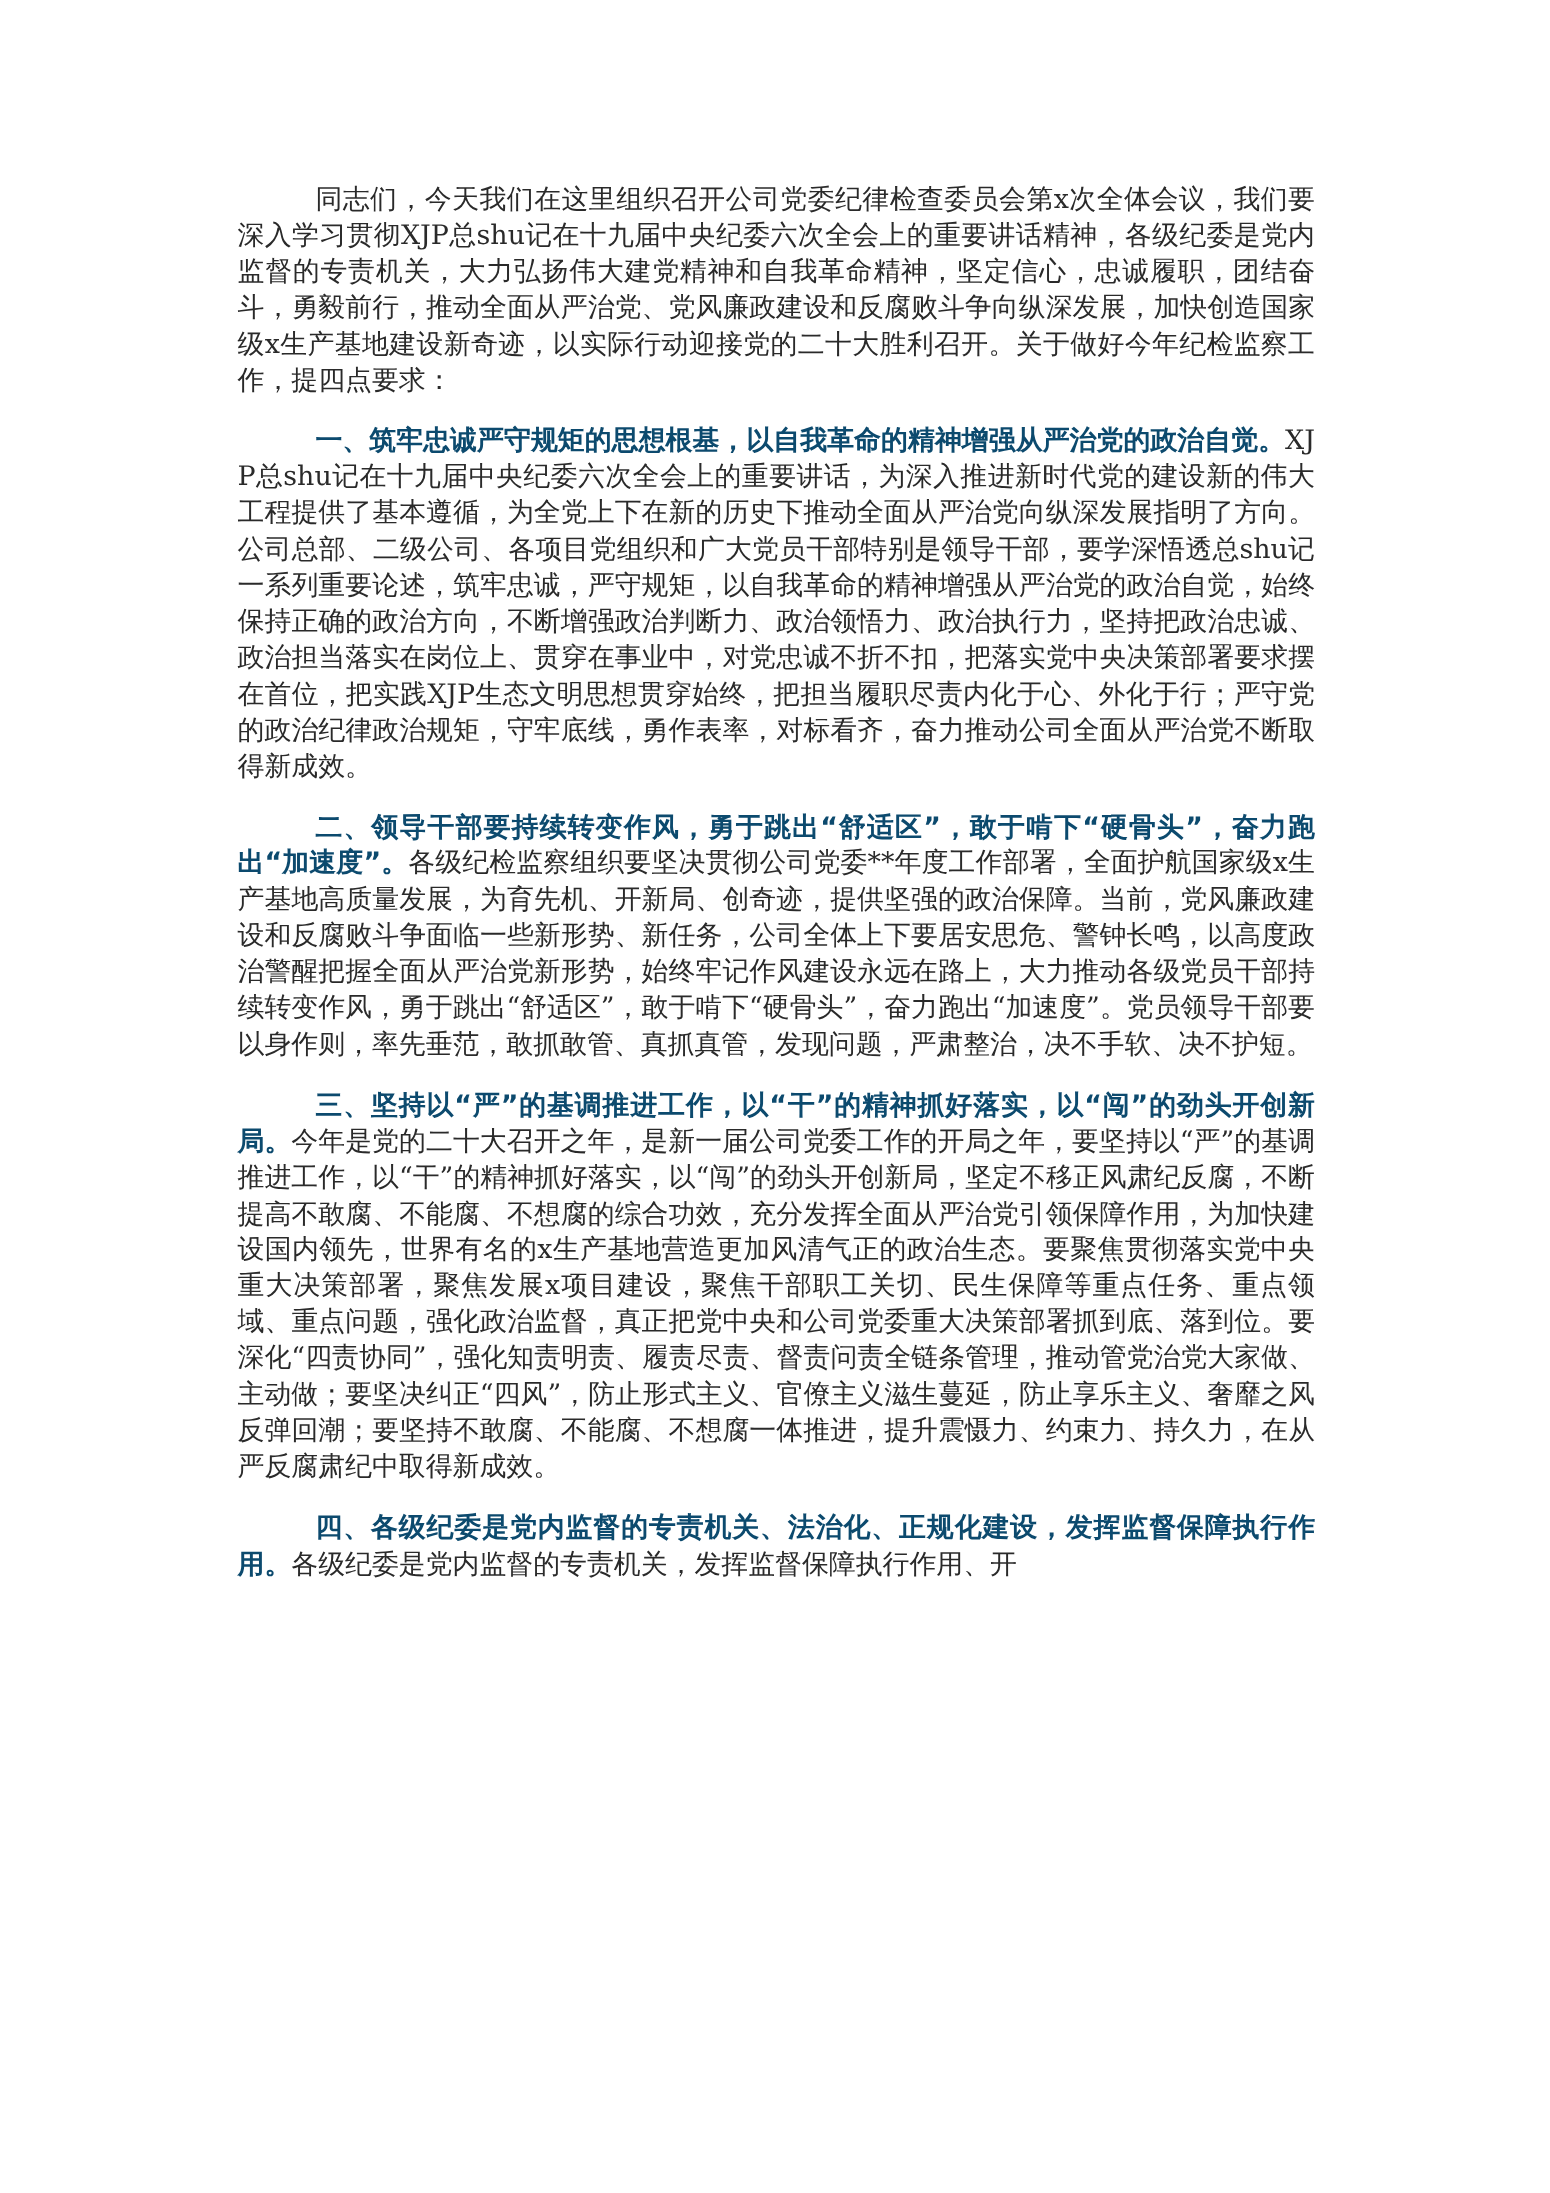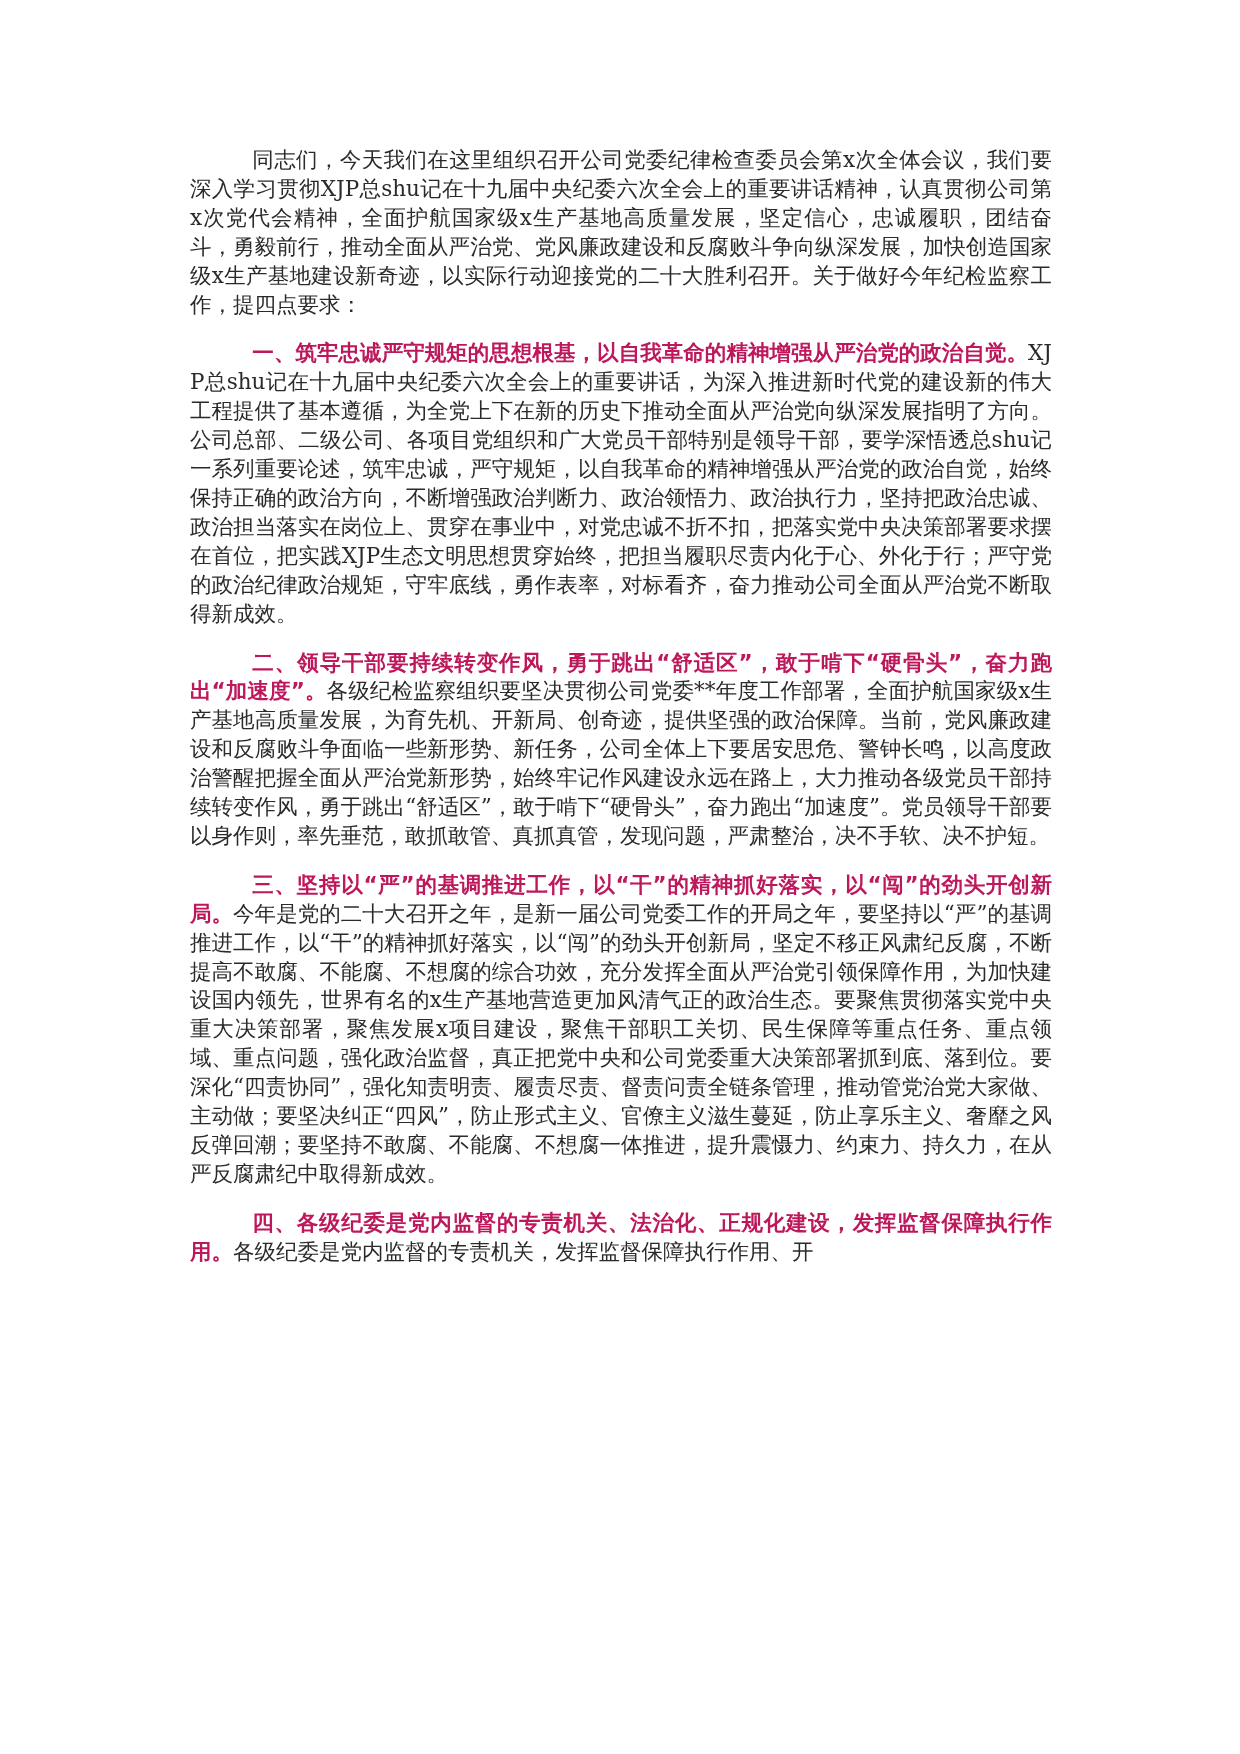--- a/index.html
+++ b/index.html
@@ -26,25 +26,25 @@
     text-justify: inter-character;
   }
   .para {
     margin: 0 0 20px 0;
     text-indent: 2.9em;
     word-break: break-all;
   }
   .para .heading {
     font-weight: bold;
     font-family: "DejaVu Sans", "Liberation Sans", sans-serif;
-    color: #be185d;
+    color: #0c4a6e;
   }
 </style>
 </head>
 <body>
 
 <div class="page">
-  <p class="para"><span class="heading"></span><span>同志们，今天我们在这里组织召开公司党委纪律检查委员会第x次全体会议，我们要深入学习贯彻XJP总shu记在十九届中央纪委六次全会上的重要讲话精神，认真贯彻公司第x次党代会精神，全面护航国家级x生产基地高质量发展，坚定信心，忠诚履职，团结奋斗，勇毅前行，推动全面从严治党、党风廉政建设和反腐败斗争向纵深发展，加快创造国家级x生产基地建设新奇迹，以实际行动迎接党的二十大胜利召开。关于做好今年纪检监察工作，提四点要求：</span></p>
+  <p class="para"><span class="heading"></span><span>同志们，今天我们在这里组织召开公司党委纪律检查委员会第x次全体会议，我们要深入学习贯彻XJP总shu记在十九届中央纪委六次全会上的重要讲话精神，各级纪委是党内监督的专责机关，大力弘扬伟大建党精神和自我革命精神，坚定信心，忠诚履职，团结奋斗，勇毅前行，推动全面从严治党、党风廉政建设和反腐败斗争向纵深发展，加快创造国家级x生产基地建设新奇迹，以实际行动迎接党的二十大胜利召开。关于做好今年纪检监察工作，提四点要求：</span></p>
   <p class="para"><span class="heading">一、筑牢忠诚严守规矩的思想根基，以自我革命的精神增强从严治党的政治自觉。</span><span>XJP总shu记在十九届中央纪委六次全会上的重要讲话，为深入推进新时代党的建设新的伟大工程提供了基本遵循，为全党上下在新的历史下推动全面从严治党向纵深发展指明了方向。公司总部、二级公司、各项目党组织和广大党员干部特别是领导干部，要学深悟透总shu记一系列重要论述，筑牢忠诚，严守规矩，以自我革命的精神增强从严治党的政治自觉，始终保持正确的政治方向，不断增强政治判断力、政治领悟力、政治执行力，坚持把政治忠诚、政治担当落实在岗位上、贯穿在事业中，对党忠诚不折不扣，把落实党中央决策部署要求摆在首位，把实践XJP生态文明思想贯穿始终，把担当履职尽责内化于心、外化于行；严守党的政治纪律政治规矩，守牢底线，勇作表率，对标看齐，奋力推动公司全面从严治党不断取得新成效。</span></p>
   <p class="para"><span class="heading">二、领导干部要持续转变作风，勇于跳出“舒适区”，敢于啃下“硬骨头”，奋力跑出“加速度”。</span><span>各级纪检监察组织要坚决贯彻公司党委**年度工作部署，全面护航国家级x生产基地高质量发展，为育先机、开新局、创奇迹，提供坚强的政治保障。当前，党风廉政建设和反腐败斗争面临一些新形势、新任务，公司全体上下要居安思危、警钟长鸣，以高度政治警醒把握全面从严治党新形势，始终牢记作风建设永远在路上，大力推动各级党员干部持续转变作风，勇于跳出“舒适区”，敢于啃下“硬骨头”，奋力跑出“加速度”。党员领导干部要以身作则，率先垂范，敢抓敢管、真抓真管，发现问题，严肃整治，决不手软、决不护短。</span></p>
   <p class="para"><span class="heading">三、坚持以“严”的基调推进工作，以“干”的精神抓好落实，以“闯”的劲头开创新局。</span><span>今年是党的二十大召开之年，是新一届公司党委工作的开局之年，要坚持以“严”的基调推进工作，以“干”的精神抓好落实，以“闯”的劲头开创新局，坚定不移正风肃纪反腐，不断提高不敢腐、不能腐、不想腐的综合功效，充分发挥全面从严治党引领保障作用，为加快建设国内领先，世界有名的x生产基地营造更加风清气正的政治生态。要聚焦贯彻落实党中央重大决策部署，聚焦发展x项目建设，聚焦干部职工关切、民生保障等重点任务、重点领域、重点问题，强化政治监督，真正把党中央和公司党委重大决策部署抓到底、落到位。要深化“四责协同”，强化知责明责、履责尽责、督责问责全链条管理，推动管党治党大家做、主动做；要坚决纠正“四风”，防止形式主义、官僚主义滋生蔓延，防止享乐主义、奢靡之风反弹回潮；要坚持不敢腐、不能腐、不想腐一体推进，提升震慑力、约束力、持久力，在从严反腐肃纪中取得新成效。</span></p>
   <p class="para"><span class="heading">四、各级纪委是党内监督的专责机关、法治化、正规化建设，发挥监督保障执行作用。</span><span>各级纪委是党内监督的专责机关，发挥监督保障执行作用、开</span></p>
 </div>
 
 </body></html>

